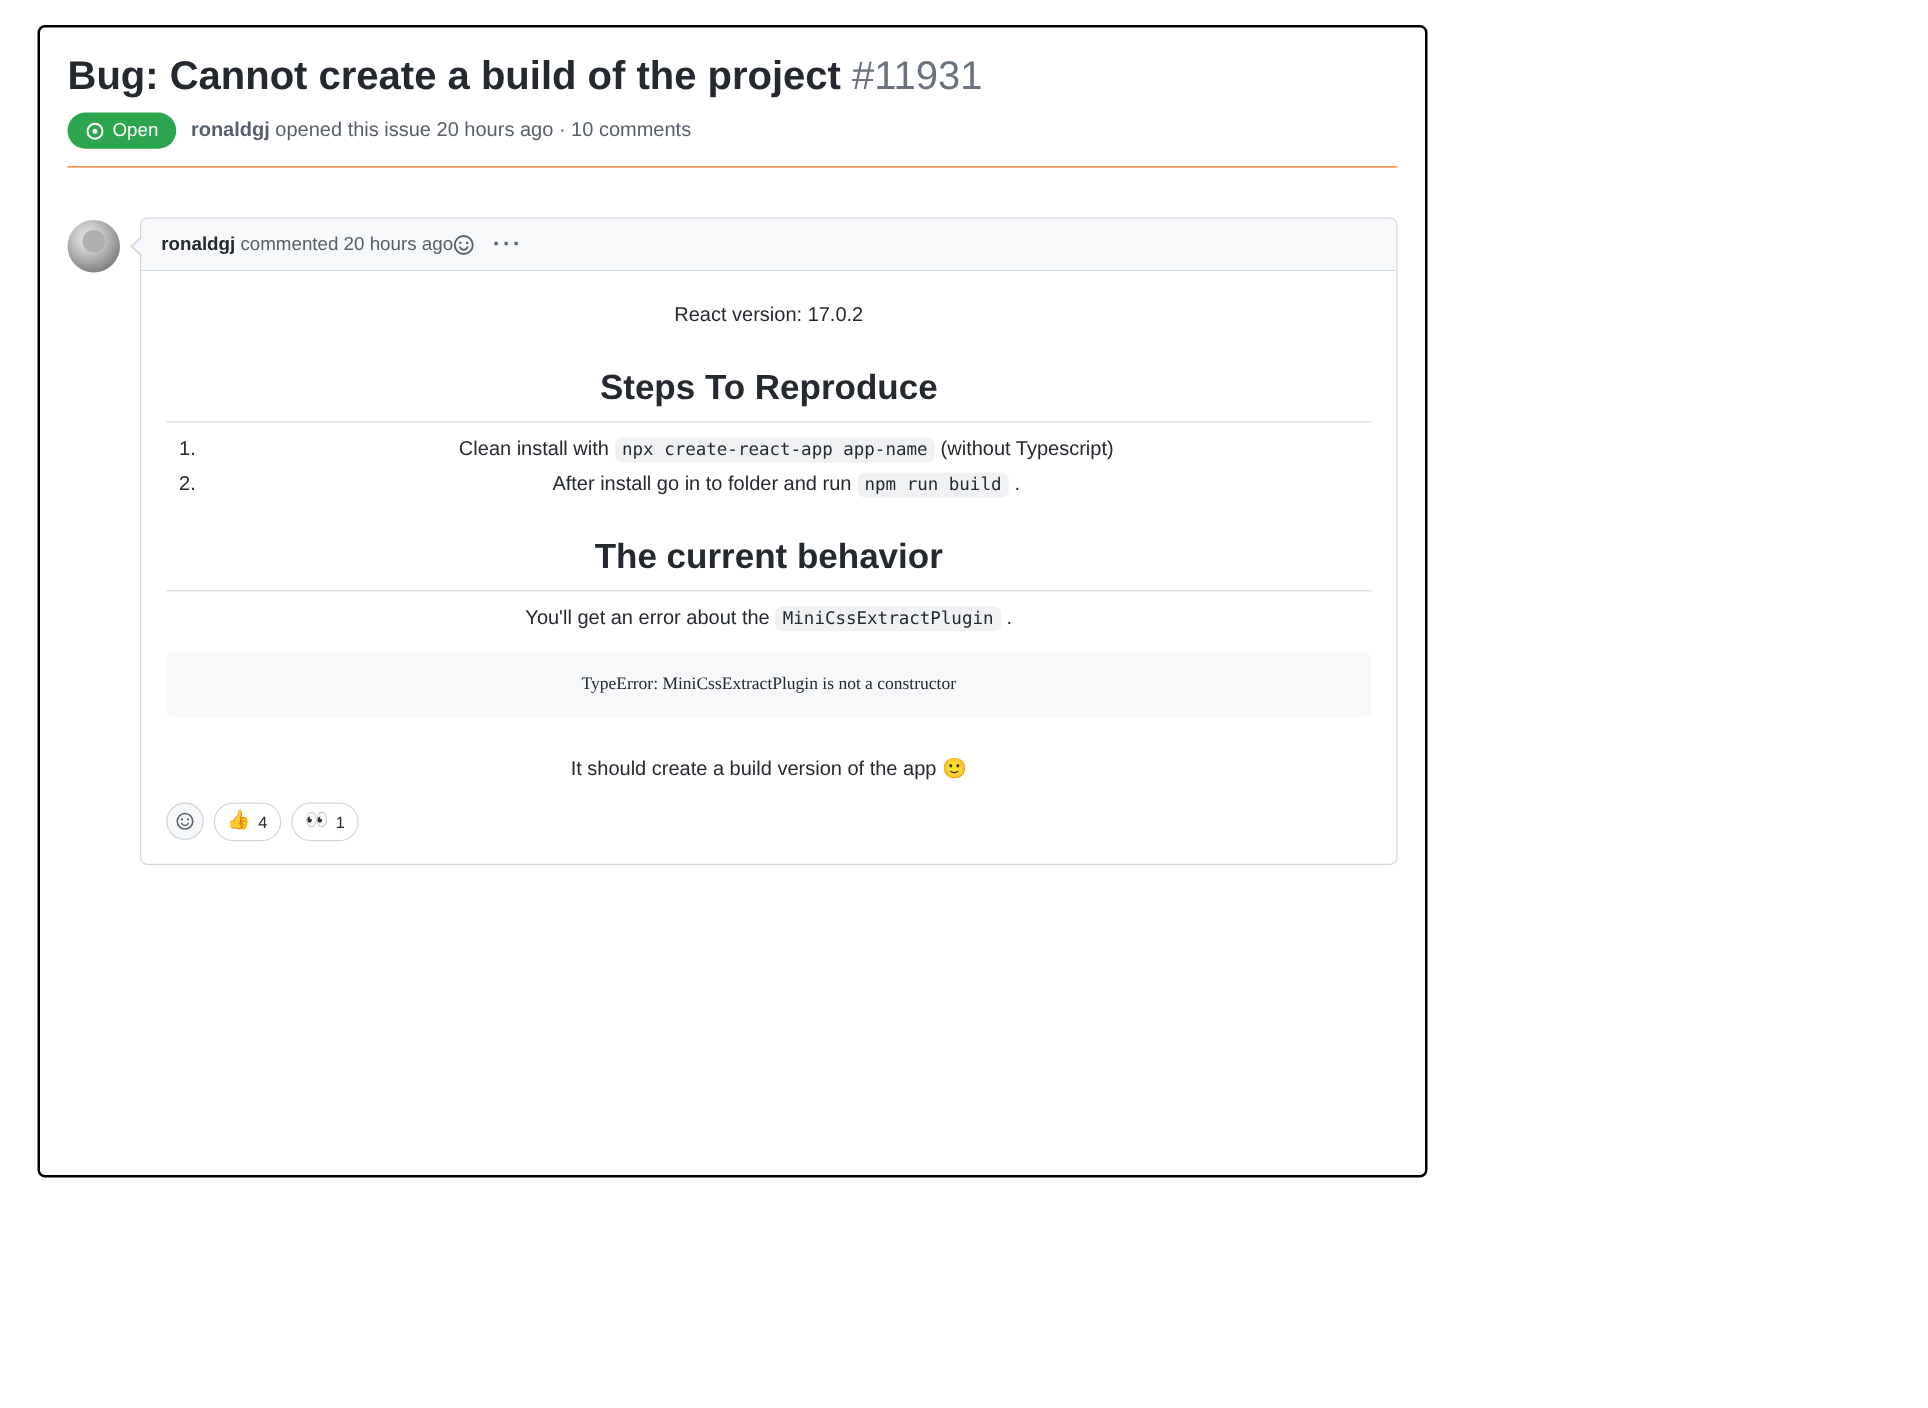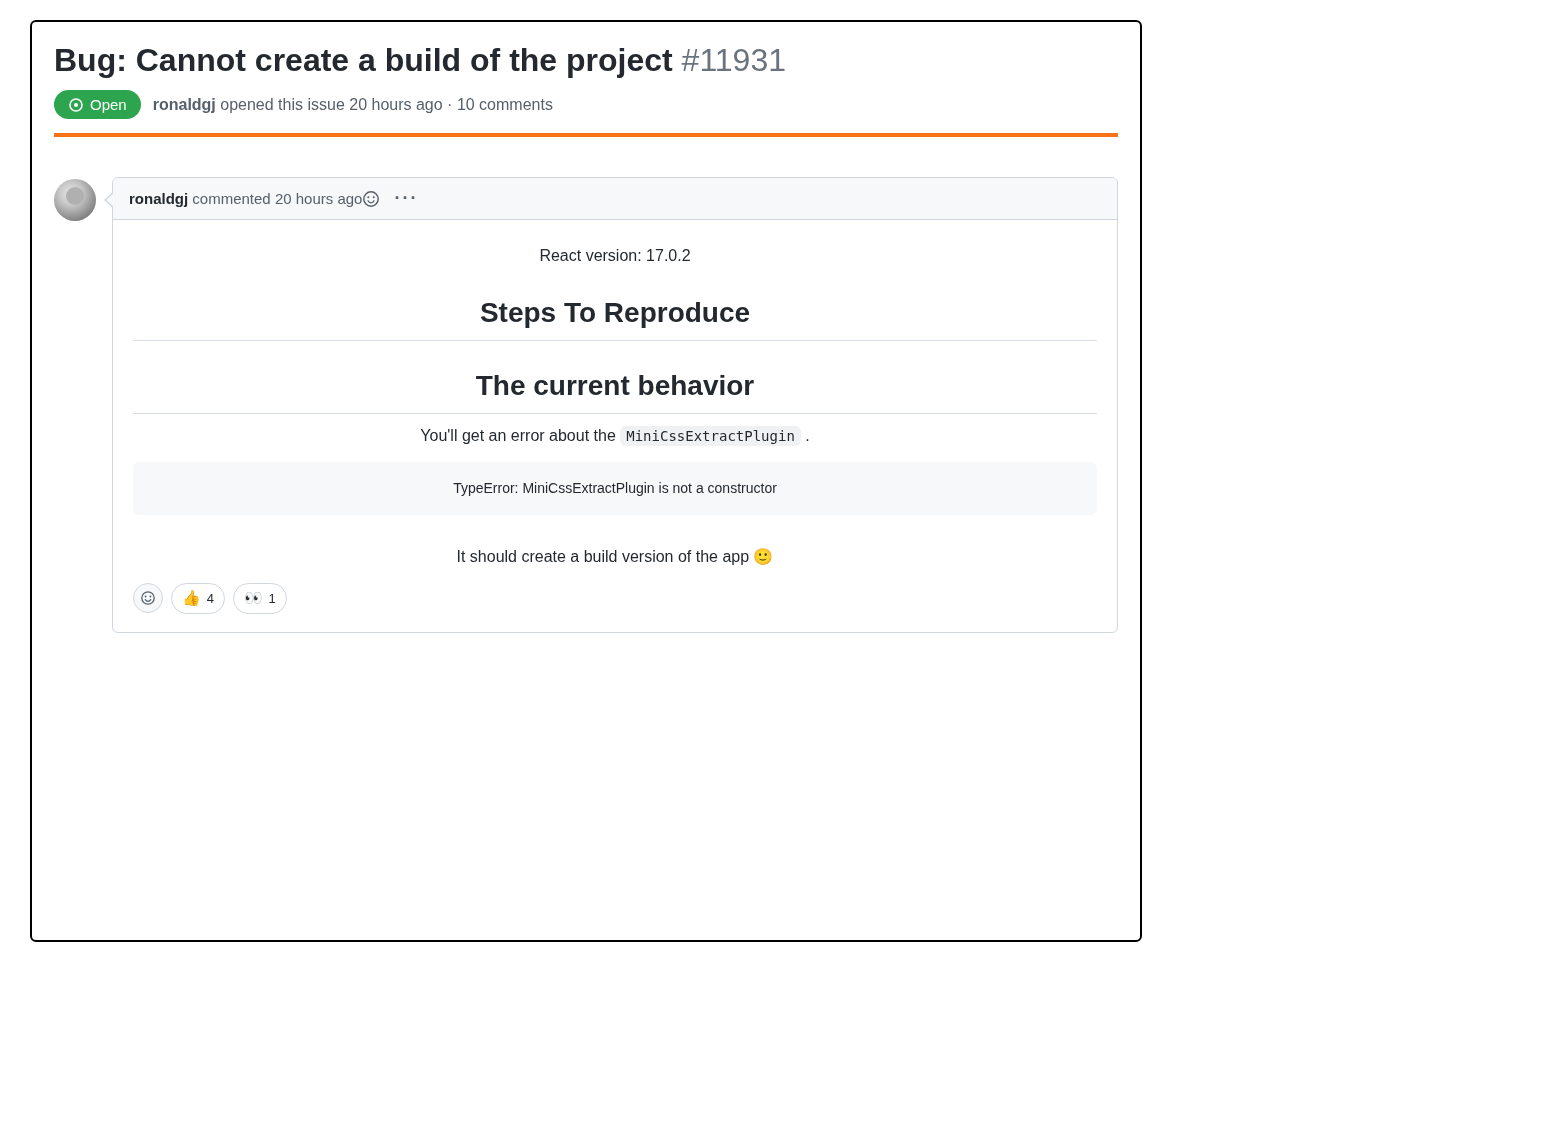--- a/index.html
+++ b/index.html
@@ -27,21 +27,21 @@
     line-height: 1.25;
     word-break: break-word;
   }
   .title-row h1 .bold { font-weight: 600; }
   .issue-number { color: #6a737d; font-weight: 300; }
   .meta-row {
     display: flex;
     align-items: center;
     gap: 12px;
     padding-bottom: 14px;
-    border-bottom: 4px solid #f97316;
+    border-bottom: 1px solid #f97316;
     margin-bottom: 40px;
   }
   .state-badge {
     display: inline-flex;
     align-items: center;
     gap: 6px;
     background: #2da44e;
     color: #fff;
     border-radius: 2em;
     padding: 6px 14px;
@@ -138,21 +138,21 @@
     background: #eff1f3;
     border-radius: 6px;
     padding: 2px 6px;
     font-family: ui-monospace, SFMono-Regular, "SF Mono", Menlo, Consolas, monospace;
     font-size: 14px;
   }
   pre.block {
     background: #f6f8fa;
     border-radius: 6px;
     padding: 16px 18px;
-    font-family: Liberation Sans, sans-serif;
+    font-family: Liberation Serif, serif;
     font-size: 14px;
     margin: 14px 0 30px 0;
     overflow-x: auto;
   }
   .reactions {
     display: flex;
     gap: 8px;
     margin-top: 14px;
     align-items: center;
   }
@@ -228,20 +228,28 @@
               </svg>
           </span>
           <span class="icon-btn kebab">···</span>
         </span>
       </div>
 
       <div class="comment-body">
         <p>React version: 17.0.2</p>
 
         <h2>Steps To Reproduce</h2>
+        <ol>
+          <li>
+            <span>Clean install with </span><code class="inline">npx create-react-app app-name</code><span> (without Typescript)</span>
+          </li>
+          <li>
+            <span>After install go in to folder and run </span><code class="inline">npm run build</code><span> .</span>
+          </li>
+        </ol>
 
         <h2>The current behavior</h2>
         <p>
           <span>You'll get an error about the </span><code class="inline">MiniCssExtractPlugin</code><span> .</span>
         </p>
         <pre class="block">TypeError: MiniCssExtractPlugin is not a constructor</pre>
 
         <p>It should create a build version of the app 🙂</p>
 
         <div class="reactions">

